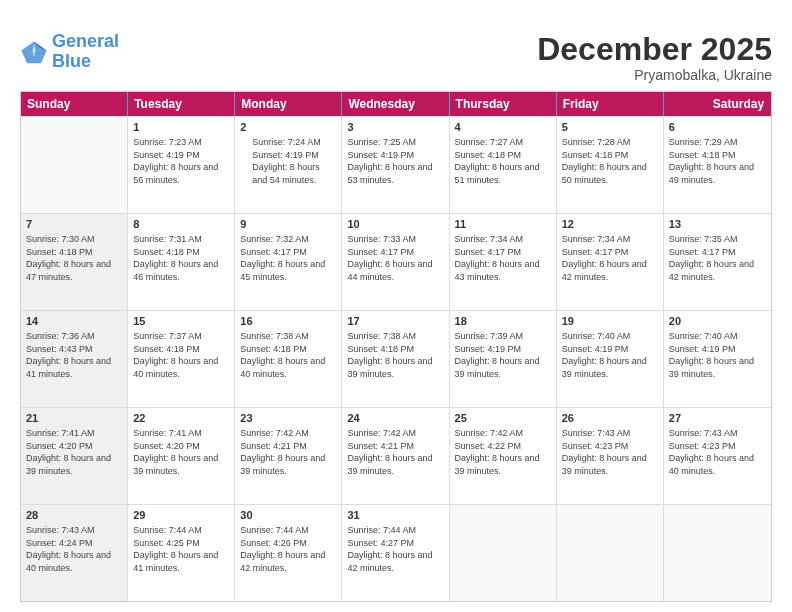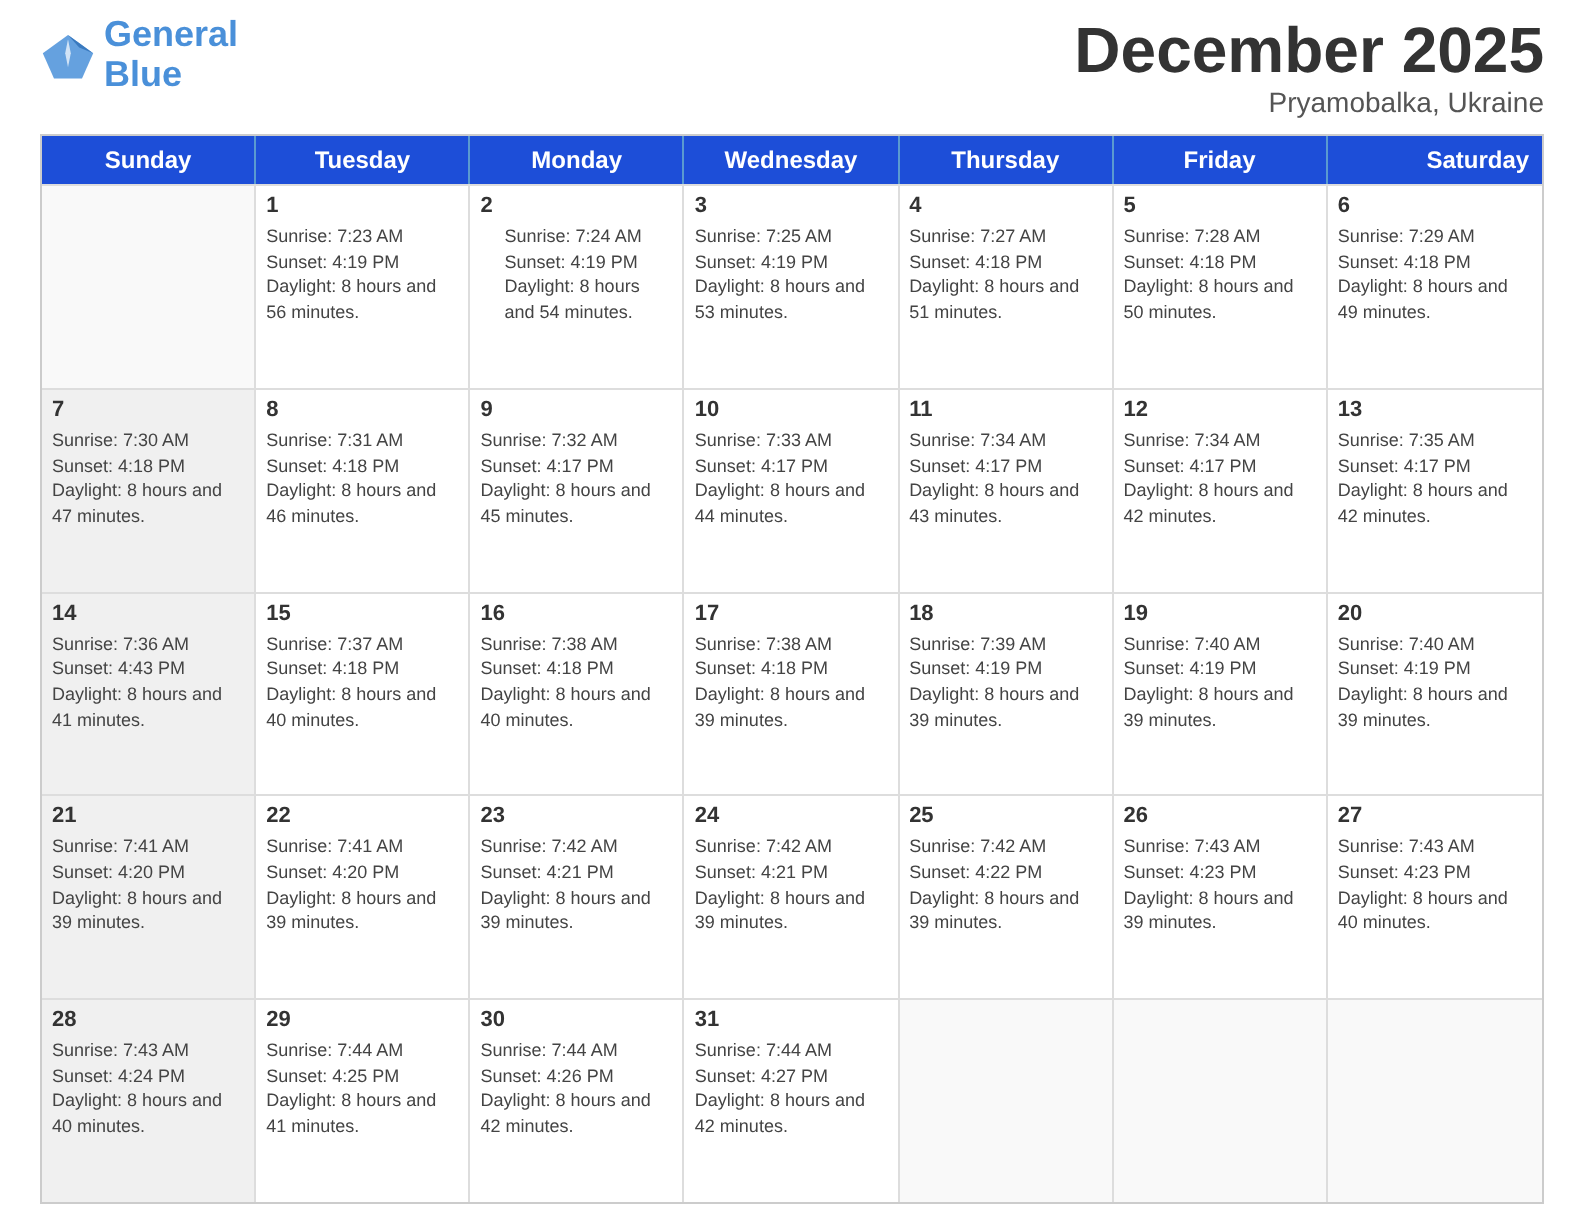--- a/index.html
+++ b/index.html
@@ -6,21 +6,21 @@
     body {
       font-family: Arial, sans-serif;
       background: #fff;
       width: 792px;
       height: 612px;
       overflow: hidden;
     }
     .page {
       width: 792px;
       height: 612px;
-      padding: 8px 20px 10px 20px;
+      padding: 32px 20px 10px 20px;
       display: flex;
       flex-direction: column;
     }
     .header {
       display: flex;
       justify-content: space-between;
       align-items: flex-start;
       margin-bottom: 8px;
     }
     .logo {
@@ -56,22 +56,21 @@
     }
     .calendar {
       flex: 1;
       display: flex;
       flex-direction: column;
       border: 1px solid #ccc;
     }
     .cal-header {
       display: grid;
       grid-template-columns: repeat(7, 1fr);
-      background: #1d4ed8;
-      text-align: center;
+      background: #be185d;
     }
     .cal-header-cell {
       color: #fff;
       font-size: 12px;
       font-weight: bold;
       padding: 5px 6px;
       border-right: 1px solid #5a9ad0;
     }
     .cal-header-cell:last-child { border-right: none; margin-left: 43px; }
     .cal-body {

